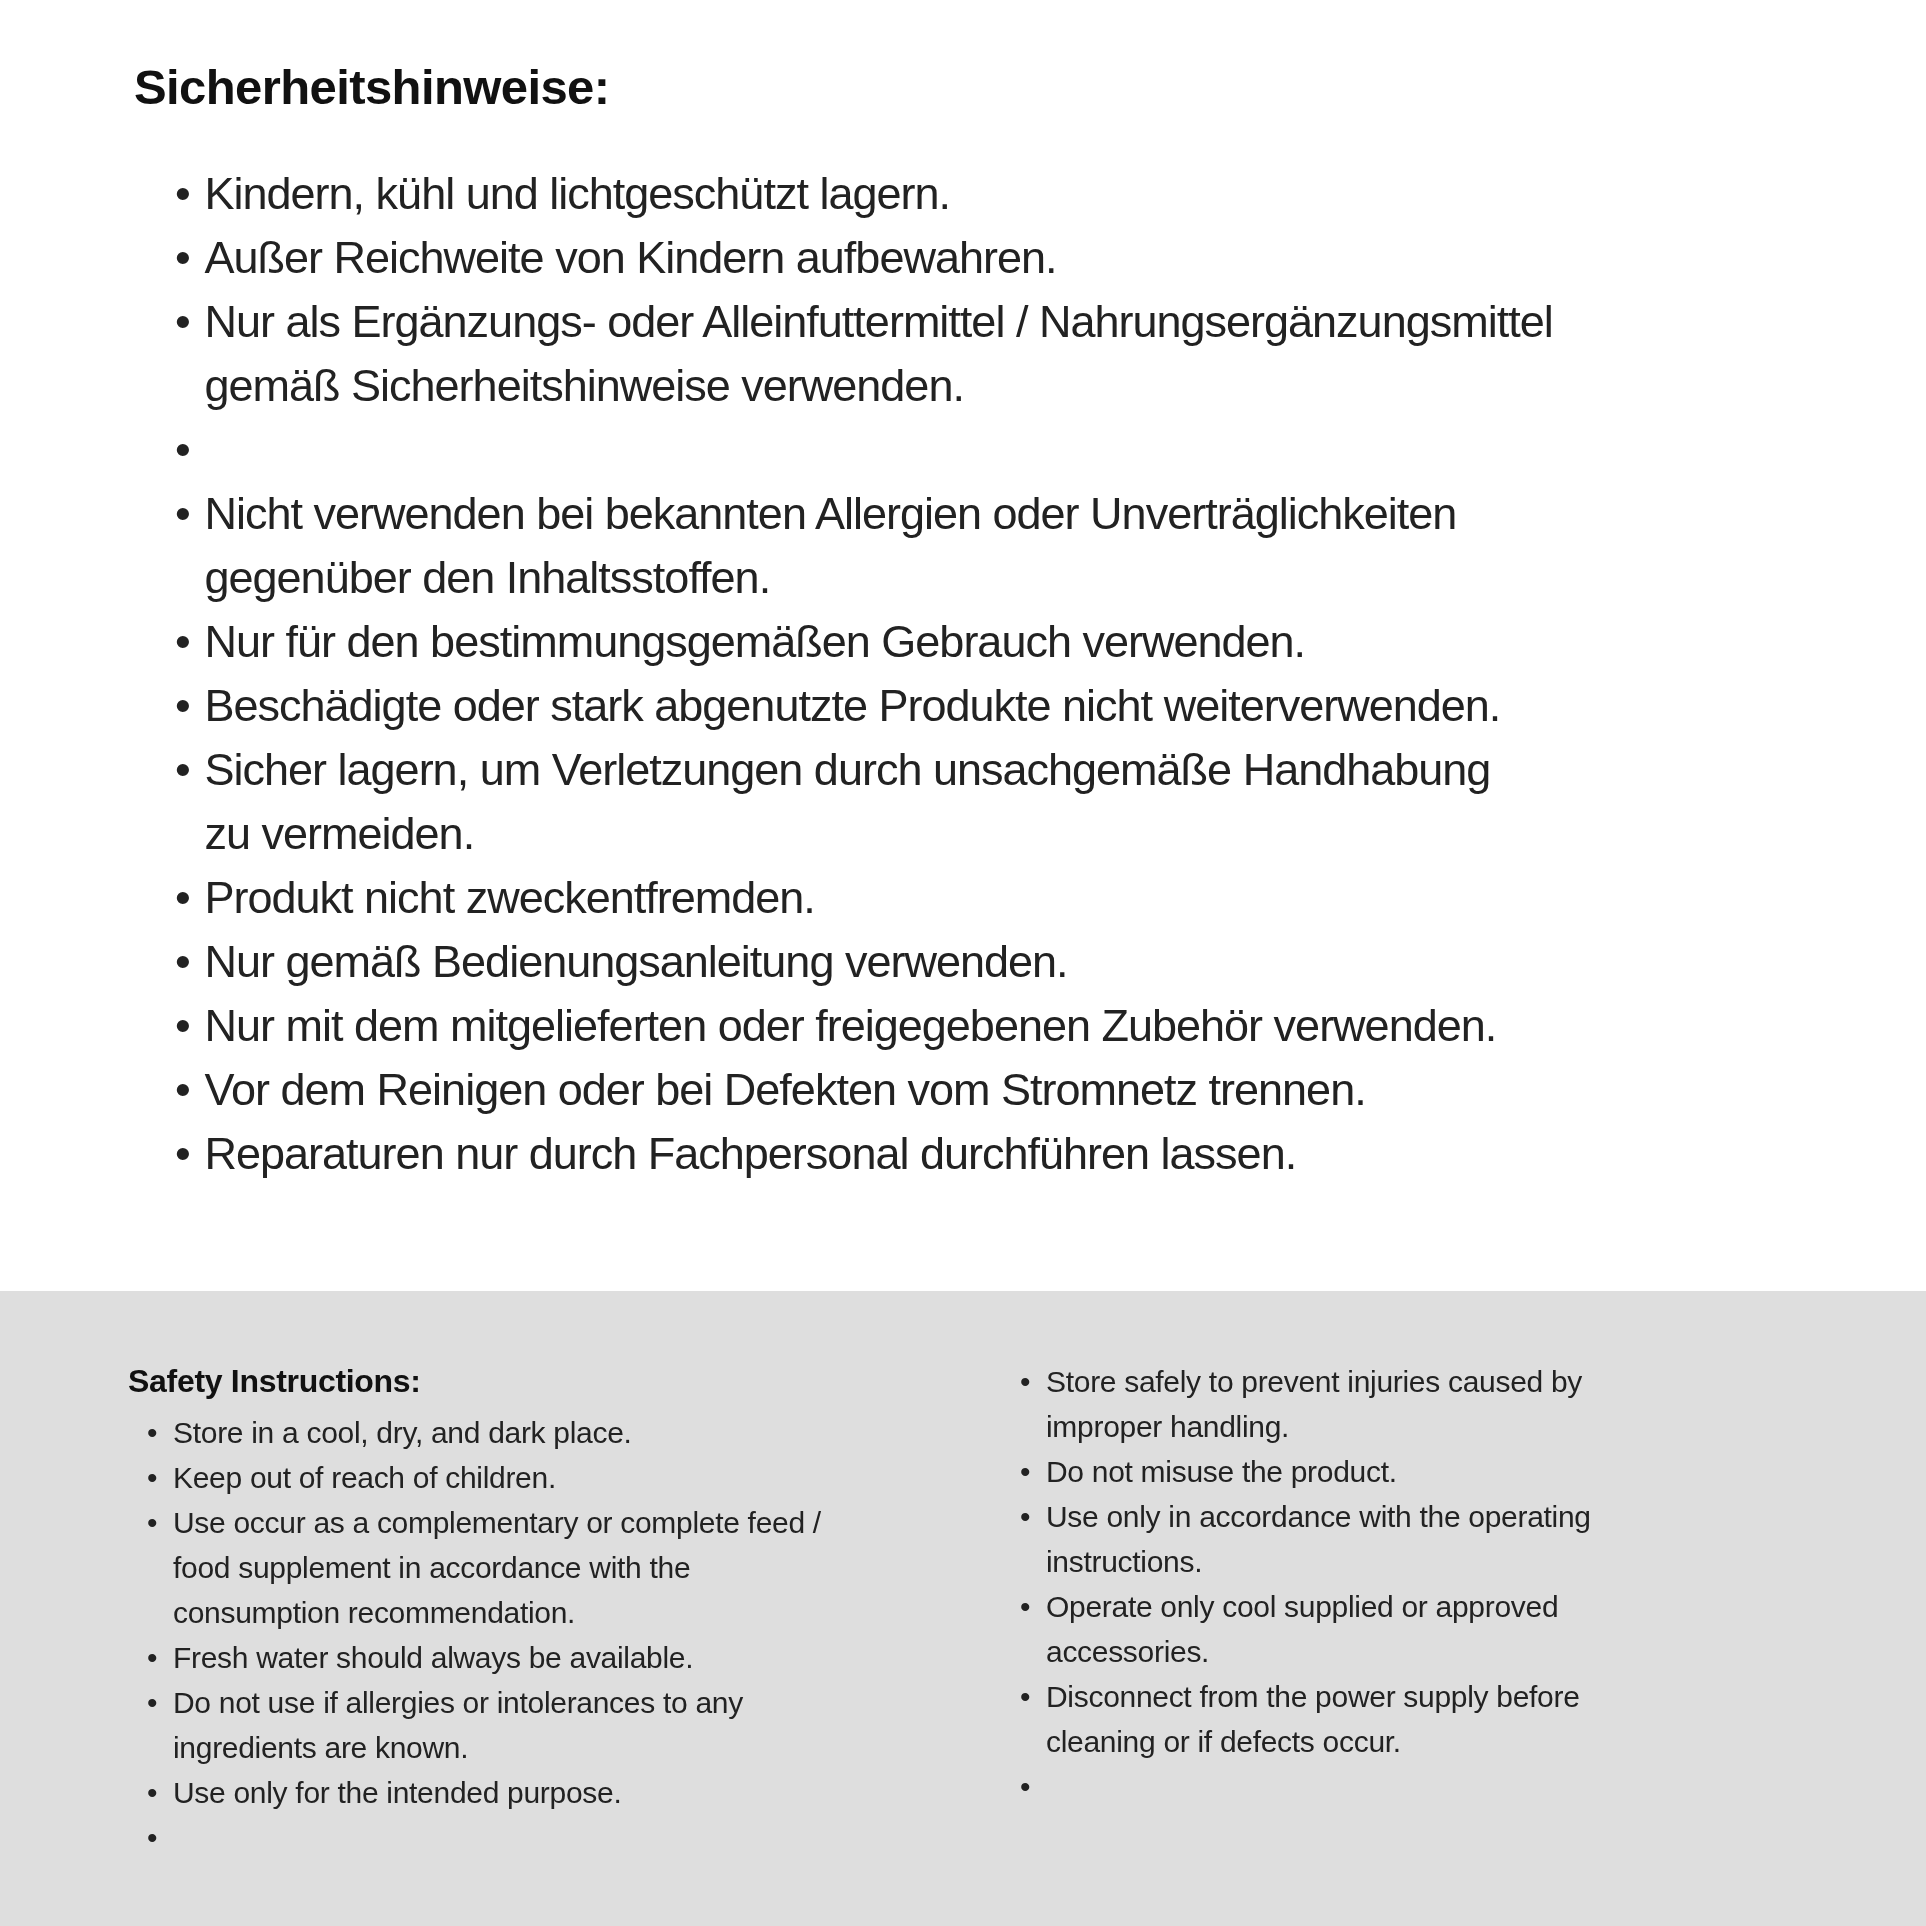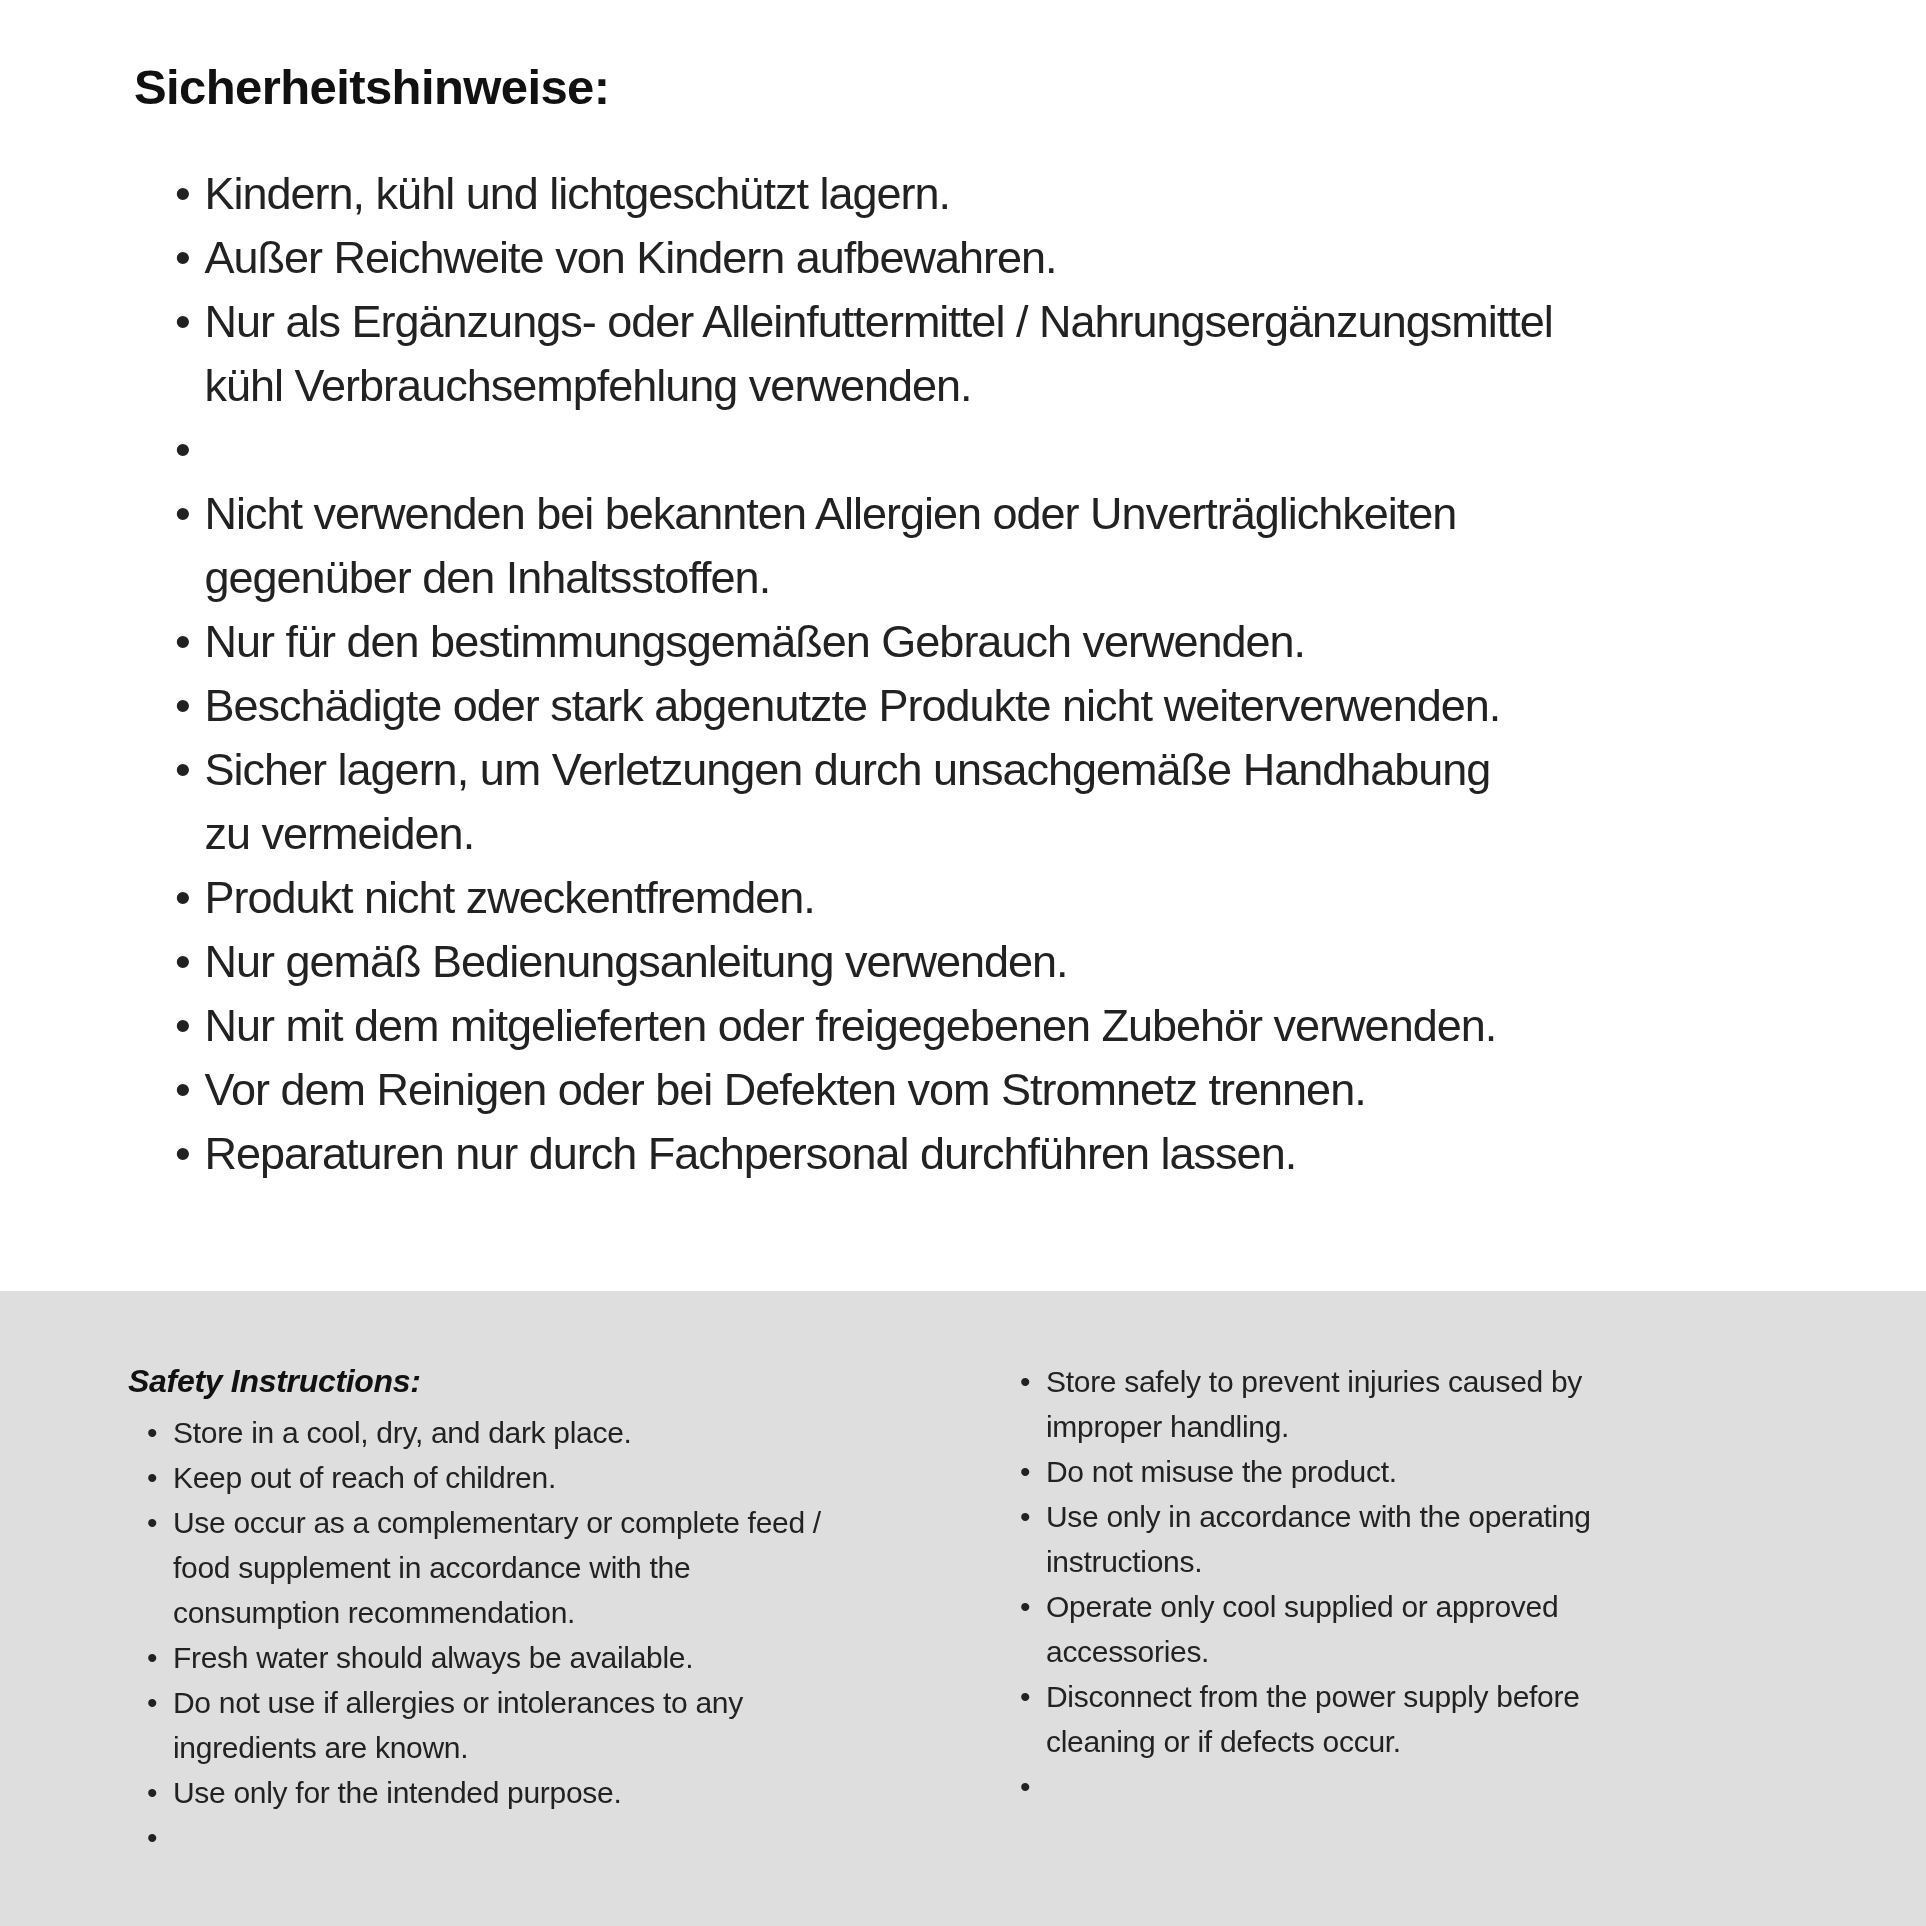--- a/index.html
+++ b/index.html
@@ -58,21 +58,20 @@
   }
   .en-col-left  { flex: 0 0 892px; width: 892px; }
   .en-col-right { flex: 1 1 auto; }
   .en-heading {
     margin: 0;
     font-size: 32px;
     line-height: 45px;
     font-weight: 700;
     letter-spacing: -0.3px;
     color: #111111;
-    font-style: italic;
   }
   .en-list {
     list-style: none;
     margin: 6.4px 0 0 0;
     padding: 0 0 0 19px;
   }
   .en-col-right .en-list { margin-top: 0; padding-left: 0; }
   .en-list li {
     display: flex;
     font-size: 30px;
@@ -93,21 +92,21 @@
         <span class="dot">•</span>
         <span class="txt">Kindern, kühl und lichtgeschützt lagern.</span>
       </li>
     <li>
         <span class="dot">•</span>
         <span class="txt">Außer Reichweite von Kindern aufbewahren.</span>
       </li>
     <li>
         <span class="dot">•</span>
         <span class="txt">Nur als Ergänzungs- oder Alleinfuttermittel / Nahrungsergänzungsmittel
-kühl Verbrauchsempfehlung verwenden.</span>
+gemäß Sicherheitshinweise verwenden.</span>
       </li>
     <li>
         <span class="dot">•</span>
       </li>
     <li>
         <span class="dot">•</span>
         <span class="txt">Nicht verwenden bei bekannten Allergien oder Unverträglichkeiten
 gegenüber den Inhaltsstoffen.</span>
       </li>
     <li>

